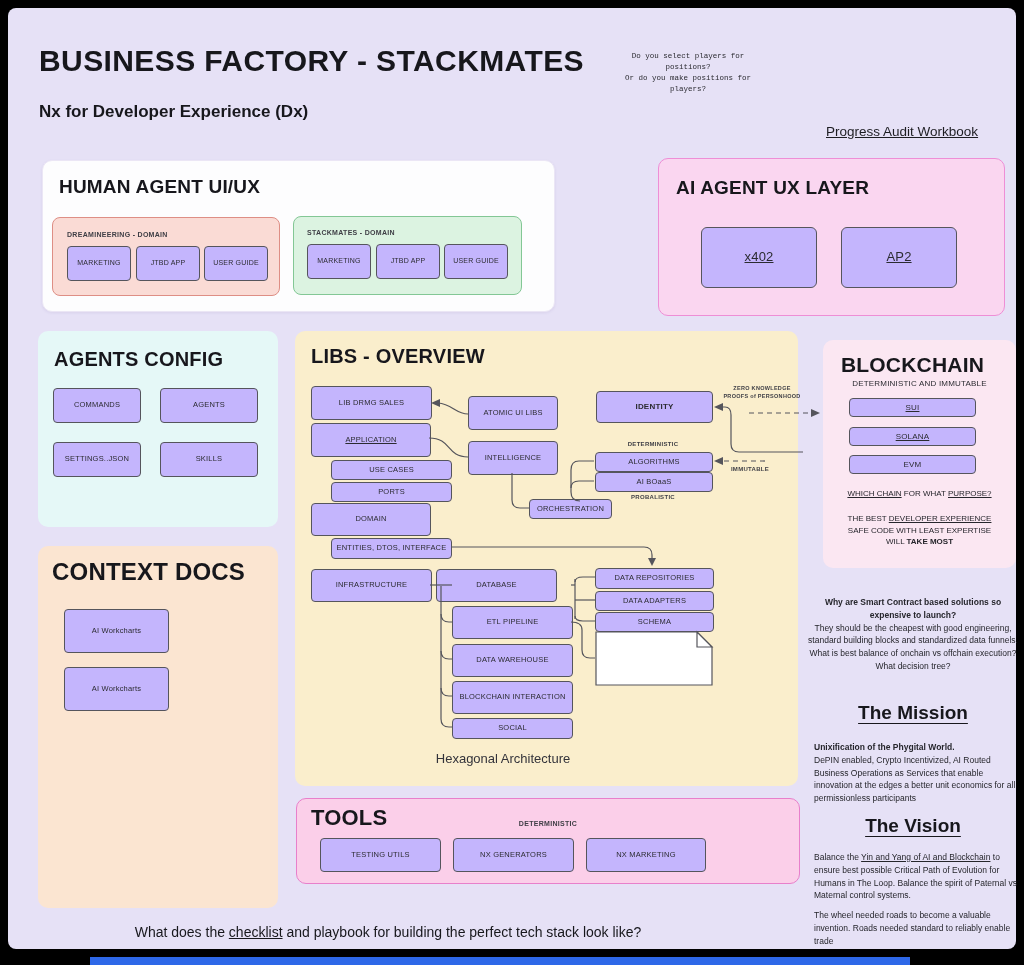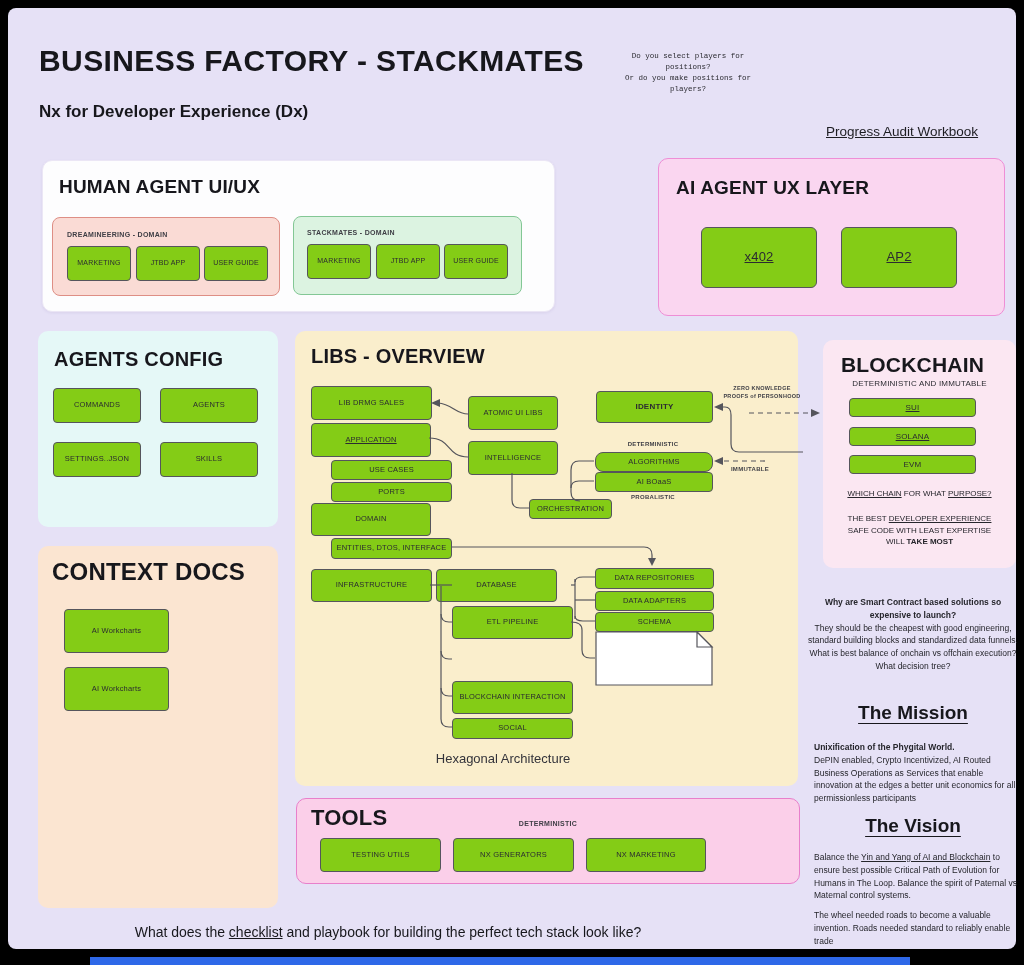--- a/index.html
+++ b/index.html
@@ -1,21 +1,21 @@
 <!DOCTYPE html>
 <html><head>
 <meta charset="utf-8">
 <style>
   html,body{margin:0;padding:0;background:#000;}
   #board{position:relative;width:1024px;height:965px;background:#000;font-family:"Liberation Sans",sans-serif;overflow:hidden;}
   .canvas{position:absolute;left:8px;top:8px;width:1008px;height:941px;background:#E6E1F6;border-radius:8px;}
   .abs{position:absolute;}
   .card{position:absolute;border-radius:10px;}
   .sec-title{position:absolute;font-weight:800;color:#17171C;letter-spacing:0.2px;white-space:nowrap;}
-  .sbox{position:absolute;background:#84cc16;border:1px solid #55555C;border-radius:4px;display:flex;align-items:center;justify-content:center;font-size:7.5px;color:#2B2B31;text-align:center;line-height:1.15;letter-spacing:0.2px;}
+  .sbox{position:absolute;background:#c4b5fd;border:1px solid #55555C;border-radius:4px;display:flex;align-items:center;justify-content:center;font-size:7.5px;color:#2B2B31;text-align:center;line-height:1.15;letter-spacing:0.2px;}
   .tiny{position:absolute;font-size:6px;font-weight:700;color:#3E3E45;letter-spacing:0.3px;text-align:center;}
   .notes{position:absolute;color:#26262C;font-size:8.5px;line-height:1.5;}
   .u{text-decoration:underline;}
   .b{font-weight:700;}
   svg.wires{position:absolute;left:0;top:0;pointer-events:none;}
 </style>
 </head>
 <body>
 
 <div id="board">
@@ -64,30 +64,31 @@
     <div class="sbox" style="left:56px;top:659px;width:103px;height:42px;">AI Workcharts</div>
 
     <div class="card" style="left:287px;top:323px;width:503px;height:455px;background:#FAEECC;"></div>
     <div class="sec-title" style="left:303px;top:337px;font-size:20px;">LIBS - OVERVIEW</div>
 
     <div class="sbox" style="left:303px;top:378px;width:119px;height:32px;">LIB DRMG SALES</div>
     <div class="sbox" style="left:460px;top:388px;width:88px;height:32px;">ATOMIC UI LIBS</div>
     <div class="sbox" style="left:588px;top:383px;width:115px;height:30px;font-weight:700;font-size:8px;">IDENTITY</div>
     <div class="sbox u" style="left:303px;top:415px;width:118px;height:32px;">APPLICATION</div>
     <div class="sbox" style="left:460px;top:433px;width:88px;height:32px;">INTELLIGENCE</div>
-    <div class="sbox" style="left:587px;top:444px;width:116px;height:18px;border-radius:8px;">ALGORITHMS</div>
+    <div class="sbox" style="left:587px;top:444px;width:116px;height:18px;">ALGORITHMS</div>
     <div class="sbox" style="left:587px;top:464px;width:116px;height:18px;">AI BOaaS</div>
     <div class="sbox" style="left:521px;top:491px;width:81px;height:18px;">ORCHESTRATION</div>
     <div class="sbox" style="left:323px;top:452px;width:119px;height:18px;">USE CASES</div>
     <div class="sbox" style="left:323px;top:474px;width:119px;height:18px;">PORTS</div>
     <div class="sbox" style="left:303px;top:495px;width:118px;height:31px;">DOMAIN</div>
     <div class="sbox" style="left:323px;top:530px;width:119px;height:19px;">ENTITIES, DTOS, INTERFACE</div>
     <div class="sbox" style="left:303px;top:561px;width:119px;height:31px;">INFRASTRUCTURE</div>
     <div class="sbox" style="left:428px;top:561px;width:119px;height:31px;">DATABASE</div>
     <div class="sbox" style="left:444px;top:598px;width:119px;height:31px;">ETL PIPELINE</div>
+    <div class="sbox" style="left:444px;top:636px;width:119px;height:31px;">DATA WAREHOUSE</div>
     <div class="sbox" style="left:444px;top:673px;width:119px;height:31px;">BLOCKCHAIN INTERACTION</div>
     <div class="sbox" style="left:444px;top:710px;width:119px;height:19px;">SOCIAL</div>
     <div class="sbox" style="left:587px;top:560px;width:117px;height:19px;">DATA REPOSITORIES</div>
     <div class="sbox" style="left:587px;top:583px;width:117px;height:18px;">DATA ADAPTERS</div>
     <div class="sbox" style="left:587px;top:604px;width:117px;height:18px;">SCHEMA</div>
     <div class="abs" style="left:588px;top:624px;width:116px;height:53px;display:flex;align-items:center;justify-content:center;font-size:7.5px;color:#2B2B31;">RAW DATA FILES</div>
 
     <div class="tiny" style="left:709px;top:376px;width:90px;font-size:5.5px;line-height:1.5;">
       <div>ZERO KNOWLEDGE</div>
       <div>PROOFS of PERSONHOOD</div>

